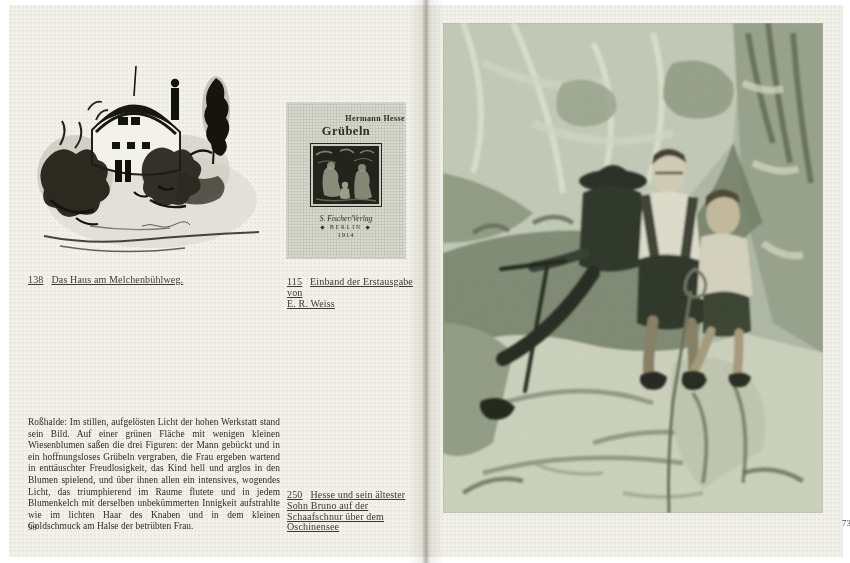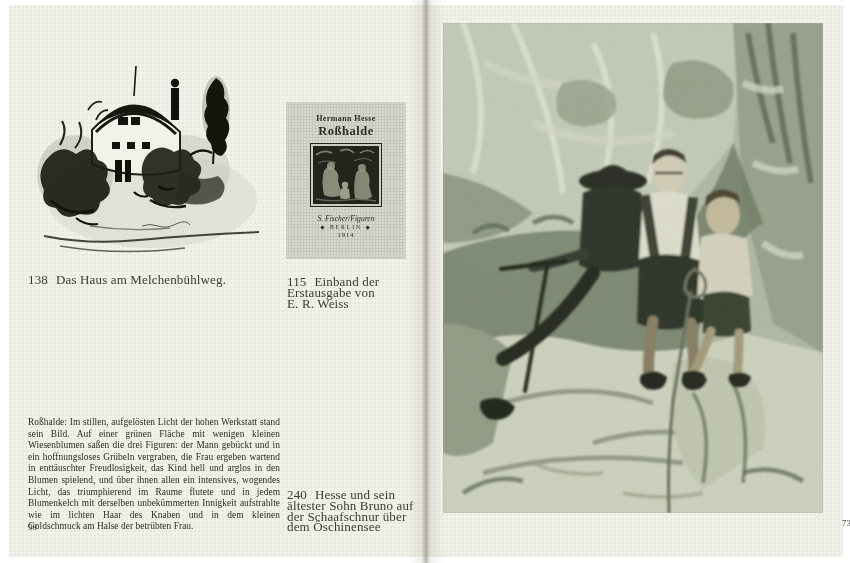--- a/index.html
+++ b/index.html
@@ -17,22 +17,23 @@
   .gutter{
     position:absolute;left:408px;top:0;width:36px;height:563px;
     background:linear-gradient(to right,
       rgba(0,0,0,0) 0%, rgba(96,92,66,0.10) 38%, rgba(66,62,38,0.38) 50%,
       rgba(96,92,66,0.10) 62%, rgba(0,0,0,0) 100%);
     pointer-events:none;
   }
   
   .drawing{position:absolute;left:30px;top:50px;width:245px;height:214px;}
   .caption{
-    position:absolute;font-size:13px;line-height:10.8px;color:#3b3b34;
+    position:absolute;font-size:10px;line-height:10.8px;color:#3b3b34;
     letter-spacing:.15px;
+    text-decoration:underline;
   }
   .caption .num{margin-right:8px;}
   .cap138{left:28px;top:275px;width:225px;}
   .cap139{left:287px;top:277px;width:135px;}
   .cap140{left:287px;top:490px;width:138px;}
   .bodytext{
     position:absolute;left:28px;top:417px;width:252px;
     font-size:9.4px;line-height:11.6px;color:#2c2c26;text-align:justify;
     letter-spacing:.05px;
   }
@@ -42,21 +43,21 @@
   .pn73{left:806px;top:518px;margin-left:36px;}
   
   .cover{
     position:absolute;left:287px;top:103px;width:118px;height:155px;
     background-color:#d8dad0;
     background-image:radial-gradient(rgba(80,84,66,0.14) 1px, transparent 1.2px);
     background-size:3px 3px;
     text-align:center;color:#2e2e26;
     box-shadow:0 0 0 1px rgba(120,120,100,0.25);
   }
-  .cover .author{margin-top:11px;font-weight:bold;font-size:8px;letter-spacing:.4px;}
+  .cover .author{margin-top:11px;font-weight:bold;font-size:8px;letter-spacing:.4px;text-align:right;}
   .cover .title{font-weight:bold;font-size:12.5px;margin-top:1px;letter-spacing:.5px;}
   .cover .woodcut{margin-top:4px;}
   .cover .publisher{font-style:italic;font-size:7.6px;margin-top:3px;}
   .cover .city{font-size:5.6px;letter-spacing:2px;margin-top:1px;}
   .cover .year{font-size:6.5px;margin-top:1px;letter-spacing:1px;}
   
   .photo{
     position:absolute;left:443px;top:23px;width:380px;height:490px;
     background:#b4bcab;overflow:hidden;
   }
@@ -117,59 +118,59 @@
 </div>
 
 <div class="caption cap138">
   <div>
     <span class="num">138</span><span>Das Haus am Melchenbühlweg.</span>
   </div>
 </div>
 
 <div class="cover">
   <div class="author">Hermann Hesse</div>
-  <div class="title">Roßhalde</div>
+  <div class="title">Grübeln</div>
   <div class="woodcut">
     <svg width="72" height="64" viewBox="0 0 72 64">
       <rect x="0.5" y="0.5" width="71" height="63" fill="#caccbd" stroke="#26261e" stroke-width="1"></rect>
       <rect x="3" y="3" width="66" height="58" fill="#23251c"></rect>
 
       <path d="M6,12 q8,-6 16,-2 M30,8 q8,-4 14,2 M50,10 q8,-5 14,0" fill="none" stroke="#8e9480" stroke-width="1.6" opacity="0.8"></path>
       <path d="M8,20 q10,-4 18,0 M44,18 q10,-5 18,0" fill="none" stroke="#767c68" stroke-width="1.2" opacity="0.8"></path>
 
       <path d="M14,28 q5,-8 10,-2 q6,4 4,12 l4,14 q-10,4 -18,0 q-3,-14 0,-24 Z" fill="#9aa089" opacity="0.85"></path>
       <circle cx="21" cy="23" r="4" fill="#9aa089" opacity="0.85"></circle>
 
       <path d="M46,30 q6,-7 11,-1 q4,6 2,13 l3,12 q-9,5 -17,1 q-2,-13 1,-25 Z" fill="#949a84" opacity="0.85"></path>
       <circle cx="52" cy="25" r="4" fill="#949a84" opacity="0.85"></circle>
 
       <circle cx="35" cy="42" r="3.2" fill="#a8ad95" opacity="0.9"></circle>
       <path d="M31,46 q4,-3 8,0 l1,9 q-5,2 -10,0 Z" fill="#a8ad95" opacity="0.9"></path>
 
       <path d="M6,56 q14,3 30,1 t30,1" fill="none" stroke="#6d7360" stroke-width="1.4" opacity="0.8"></path>
     </svg>
   </div>
-  <div class="publisher">S. Fischer/Figuren</div>
+  <div class="publisher">S. Fischer/Verlag</div>
   <div class="city">◆ BERLIN ◆</div>
   <div class="year">1914</div>
 </div>
 
 <div class="caption cap139">
   <div>
     <span class="num">115</span><span>Einband der Erstausgabe von</span>
   </div>
   <div>E. R. Weiss</div>
 </div>
 
 <div class="bodytext">
   <span class="lead">Roßhalde:</span><span> Im stillen, aufgelösten Licht der hohen Werkstatt stand sein Bild. Auf einer grünen Fläche mit wenigen kleinen Wiesenblumen saßen die drei Figuren: der Mann gebückt und in ein hoffnungsloses Grübeln vergraben, die Frau ergeben wartend in enttäuschter Freudlosigkeit, das Kind hell und arglos in den Blumen spielend, und über ihnen allen ein intensives, wogendes Licht, das triumphierend im Raume flutete und in jedem Blumenkelch mit derselben unbekümmerten Innigkeit aufstrahlte wie im lichten Haar des Knaben und in dem kleinen Goldschmuck am Halse der betrübten Frau.</span>
 </div>
 
 <div class="caption cap140">
-  <span class="num">240</span><span>Hesse und sein ältester Sohn Bruno auf der Schaafschnur über dem Öschinensee</span>
+  <span class="num">250</span><span>Hesse und sein ältester Sohn Bruno auf der Schaafschnur über dem Öschinensee</span>
 </div>
 
 <div class="pagenum pn72">99</div>
 
 <div class="photo">
   <svg width="380" height="490" viewBox="0 0 380 490">
     <defs>
       <filter id="grain" x="0" y="0" width="100%" height="100%">
         <feTurbulence type="fractalNoise" baseFrequency="0.9" numOctaves="2" result="n"></feTurbulence>
         <feColorMatrix in="n" type="matrix" values="0 0 0 0 0.25  0 0 0 0 0.27  0 0 0 0 0.22  0 0 0 0.5 0"></feColorMatrix>

